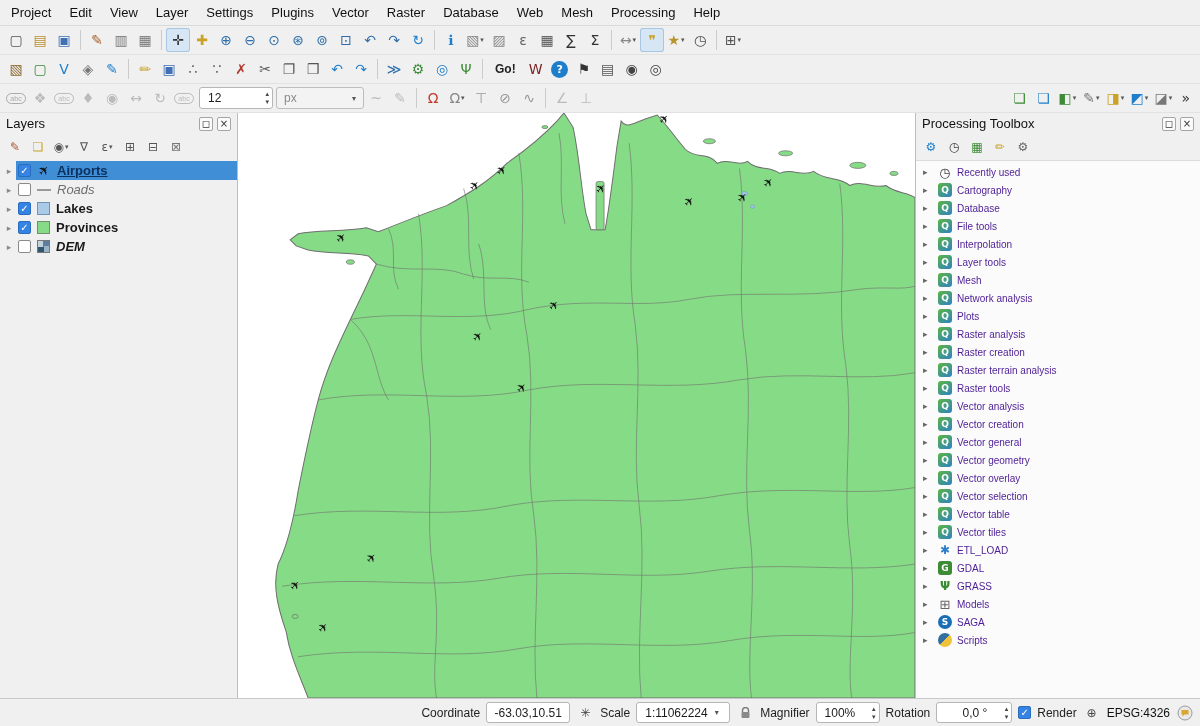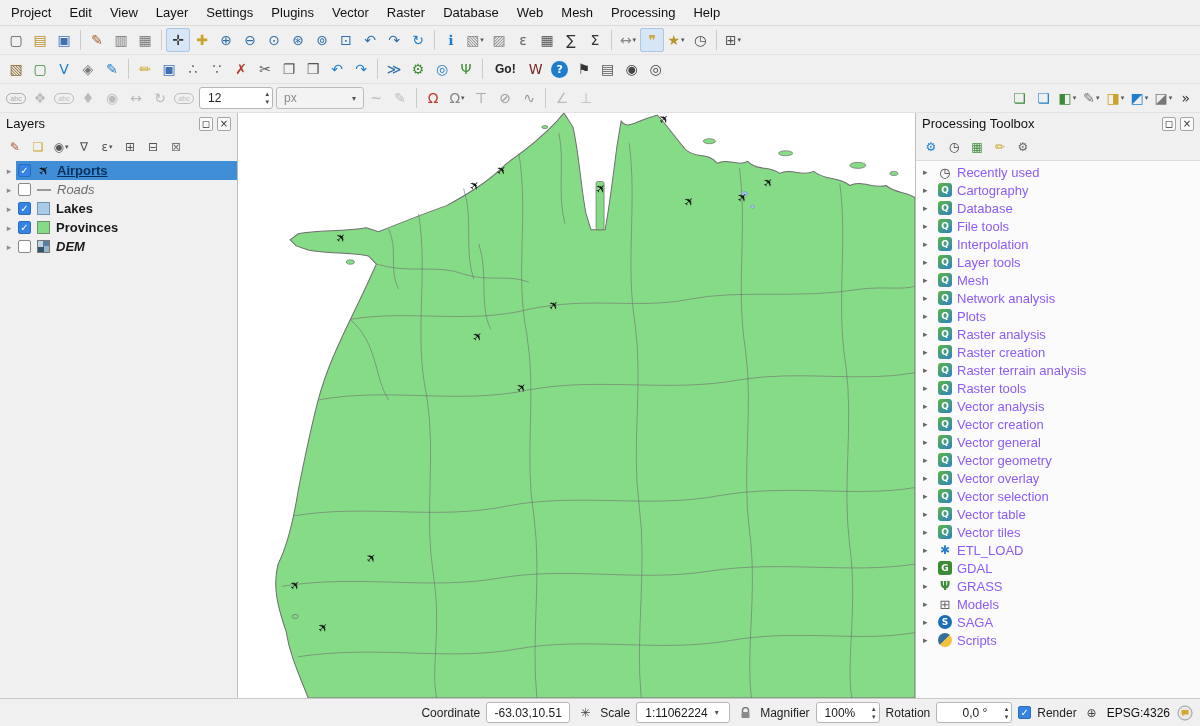--- a/index.html
+++ b/index.html
@@ -69,21 +69,21 @@
   .map-canvas svg { position: absolute; inset: 0; display: block; }
 
   
   .search-wrap { margin: 3px 5px 3px 5px; height: 24px; position: relative; flex: none; }
   .search-input { width: 100%; height: 100%; border: 1px solid #9f9f9f; border-radius: 12px; padding: 0 8px 0 27px; font-size: 12px; background: #fff; outline: none; font-family: inherit; color: #333; }
   .search-input::placeholder { color: #9a9a9a; font-style: italic; }
   .search-icon { position: absolute; left: 8px; top: 5px; width: 13px; height: 13px; }
   .tree { flex: 1; background: #fbfbfb; border-top: 1px solid #dcdcdc; overflow: hidden; padding-top: 2px; }
   .tree-row { height: 18px; display: flex; align-items: center; gap: 5px; padding-left: 7px; }
   .tree-arrow { width: 10px; font-size: 9px; color: #666; flex: none; font-family: "DejaVu Sans", sans-serif; }
-  .tree-label { font-size: 13px; color: #8b5cf6; }
+  .tree-label { font-size: 10px; color: #4c1d95; }
   .ticon { width: 14px; height: 14px; border-radius: 3px; display: inline-flex; align-items: center; justify-content: center; flex: none; font-family: "DejaVu Sans", sans-serif; }
   .ticon-qgis { background: linear-gradient(145deg, #5db53f, #2e82c6); }
   .ticon-qgis::after { content: "Q"; color: #fff; font-size: 9px; font-weight: bold; }
   .ticon-clock::after { content: "◷"; color: #444; font-size: 13px; }
   .ticon-etl::after { content: "✱"; color: #2a7ec8; font-size: 12px; }
   .ticon-gdal { background: #3d8b37; }
   .ticon-gdal::after { content: "G"; color: #fff; font-size: 9px; font-weight: bold; }
   .ticon-grass::after { content: "Ψ"; color: #3d8b37; font-size: 12px; font-weight: bold; }
   .ticon-models::after { content: "⊞"; color: #666; font-size: 13px; }
   .ticon-saga { background: #1a6eb5; border-radius: 50%; }

